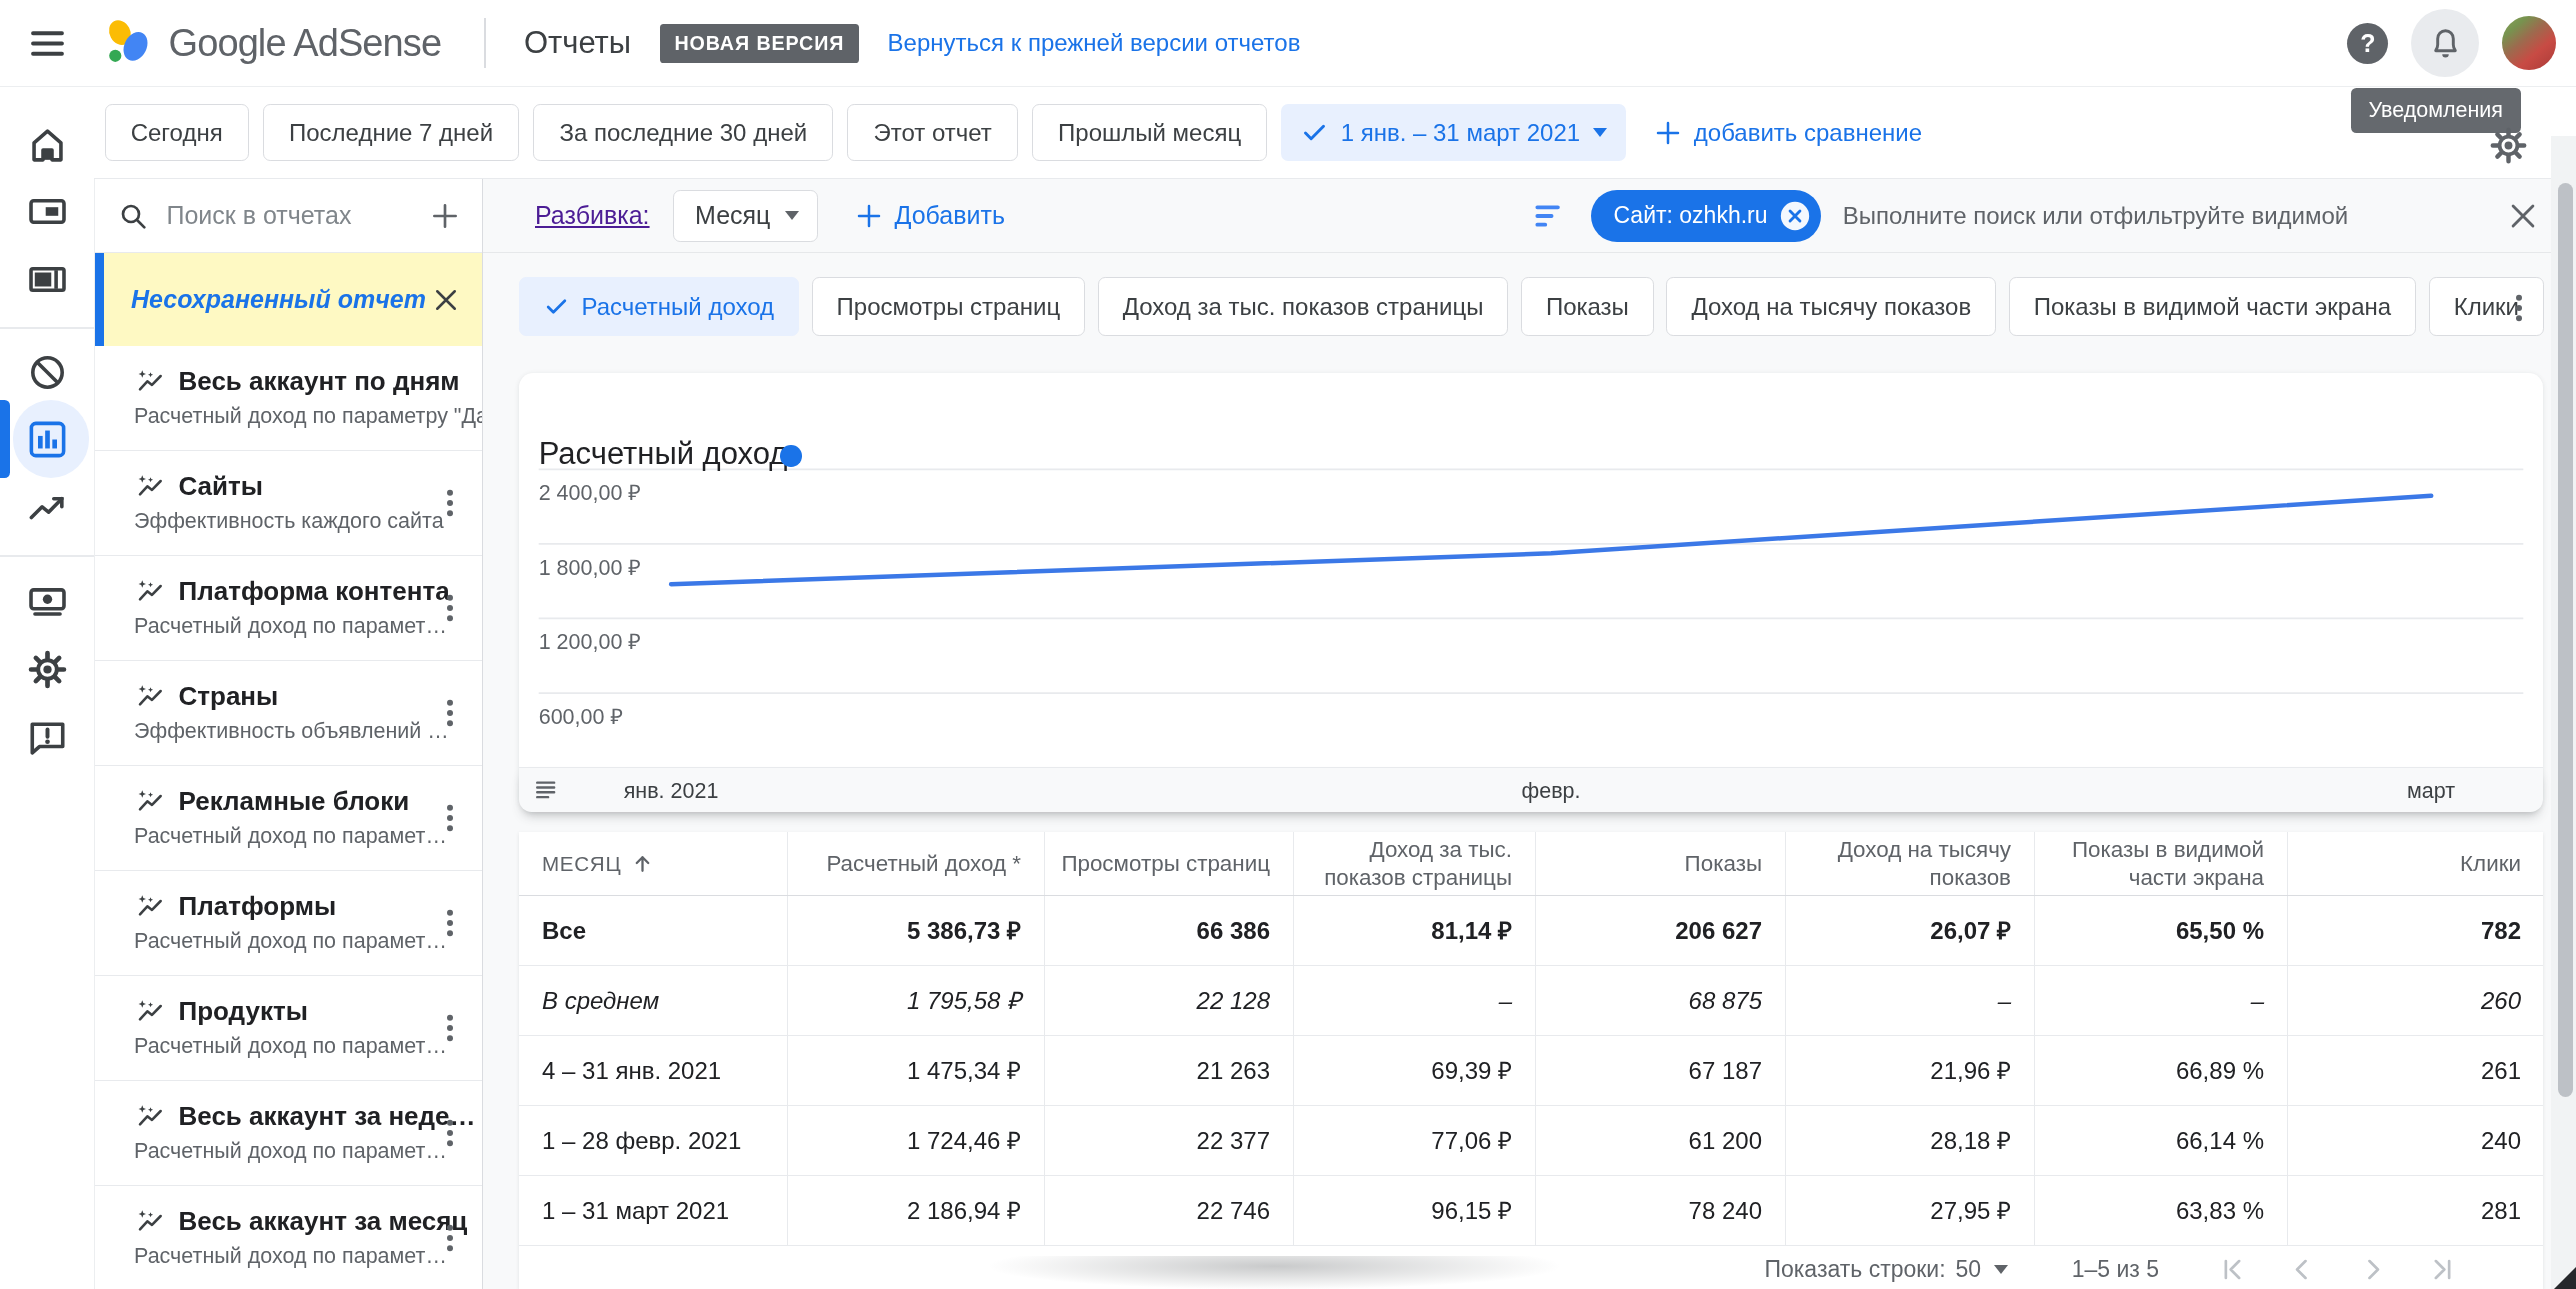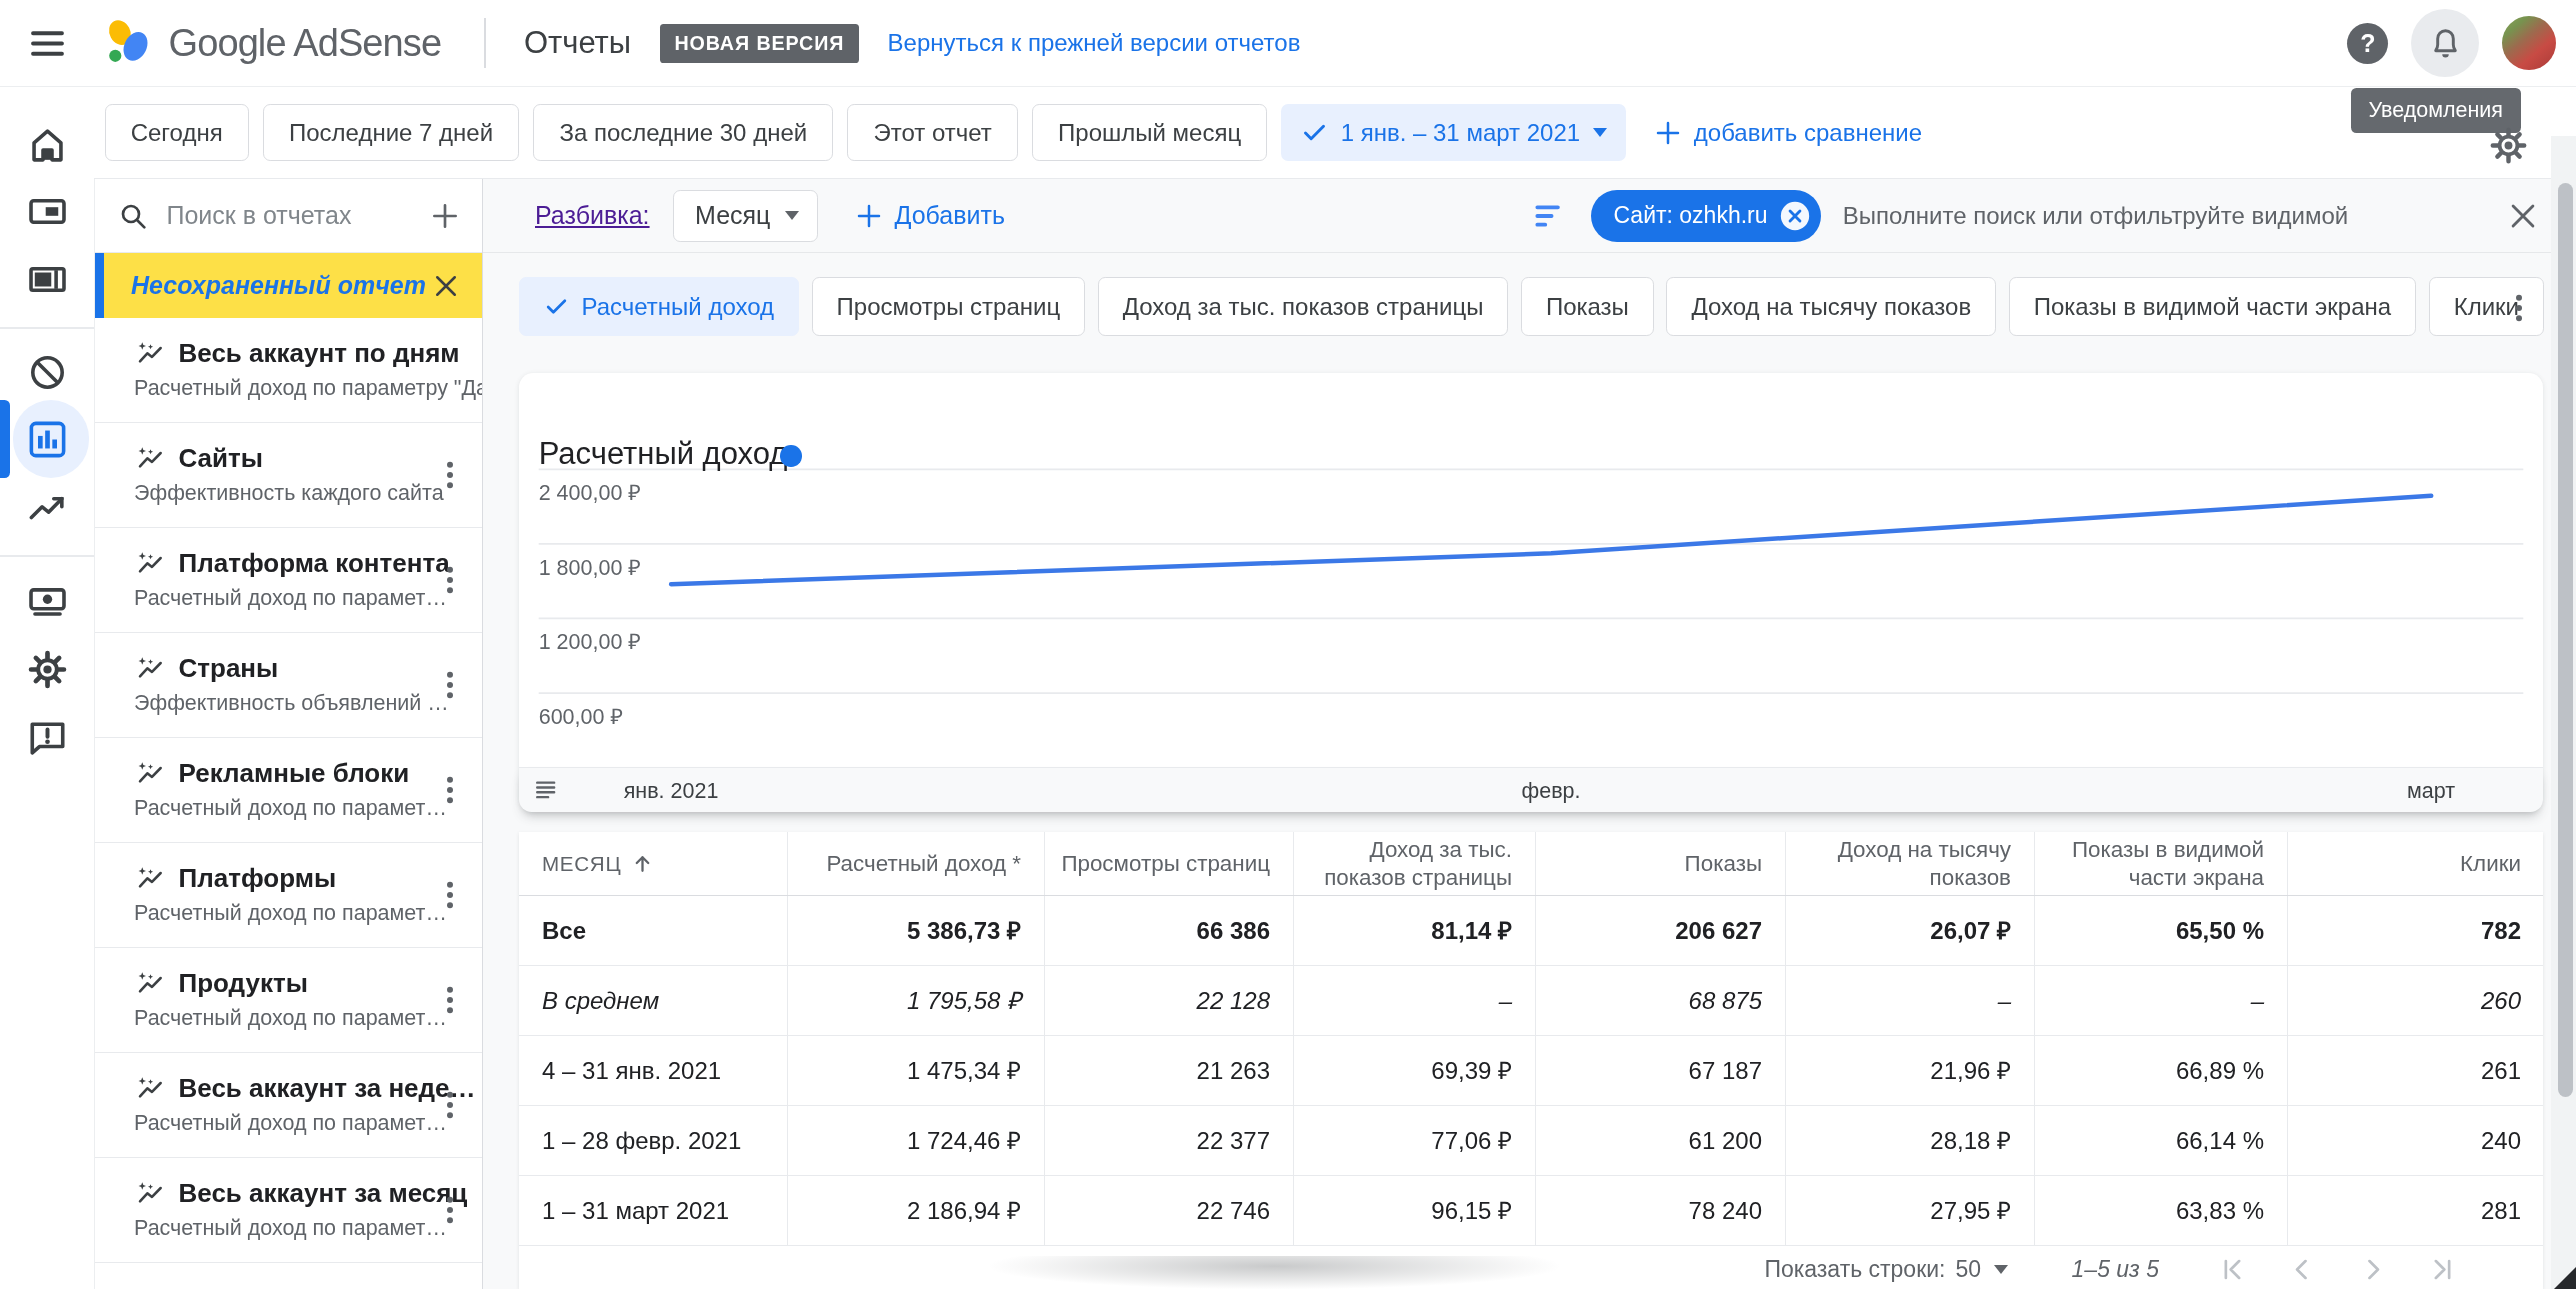--- a/index.html
+++ b/index.html
@@ -56,21 +56,21 @@
   .rail-divider { position:absolute; left:0; width:94px; height:1.8px; background:#e8eaed; }
 
   
   .panel { position:absolute; left:94px; top:179px; width:389px; bottom:0; background:#fff;
            border-left:1.8px solid #eceef0; border-right:1.8px solid #dadce0; z-index:4; overflow:hidden; }
   .panel-search { height:74px; border-bottom:1.8px solid #e8eaed; display:flex; align-items:center;
                   padding:0 21.5px; gap:18px; color:#3c4043; }
   .panel-search .search-ic { width:32px; height:32px; }
   .search-placeholder { font-size:25px; color:#80868b; flex:1; }
   .panel-search .plus { width:32px; height:32px; color:#5f6368; }
-  .unsaved { height:65px; background:#fde047; border-left:9.8px solid #1a73e8; display:flex;
+  .unsaved { height:93px; background:#fef9c3; border-left:9.8px solid #1a73e8; display:flex;
              align-items:center; padding:0 21.5px 0 27px; }
   .unsaved-label { font-style:italic; font-weight:600; font-size:25px; color:#1a73e8; flex:1; }
   .unsaved .close { width:30px; height:30px; color:#3c4043; }
   .report-item { height:105px; border-bottom:1.8px solid #e8eaed; position:relative; padding:19.7px 0 0 39px; }
   .ri-title-row { display:flex; align-items:center; gap:12.5px; }
   .ri-title-row svg { width:32px; height:32px; color:#3c4043; flex:none; }
   .ri-title { font-size:26px; font-weight:600; color:#202124; white-space:nowrap; }
   .ri-sub { margin-top:6.3px; font-size:21.5px; color:#5f6368; white-space:nowrap; }
   .ri-kebab { position:absolute; right:14.3px; top:34px; width:36px; height:36px; color:#5f6368; }
 
@@ -124,21 +124,21 @@
   .t-cell.first { justify-content:flex-start; padding-left:23px; border-left:none; text-align:left; }
   .t-head .t-cell { font-size:22.4px; color:#5f6368; }
   .t-head .t-cell.first { font-size:20.6px; letter-spacing:0.7px; text-transform:uppercase; gap:9px; }
   .sort-arrow { width:25px; height:25px; color:#5f6368; }
   .row-bold .t-cell { font-weight:bold; }
   .row-italic .t-cell { font-style:italic; }
   .t-foot { height:47px; display:flex; align-items:center; justify-content:flex-end; padding-right:86px;
             font-size:23px; color:#5f6368; }
   .t-foot .rows-value { margin-left:10px; }
   .t-foot .caret { margin-left:12.5px; color:#5f6368; border-top-width:9px; border-left-width:7.2px; border-right-width:7.2px; }
-  .t-foot .range { margin-left:64px;font-style:italic; }
+  .t-foot .range { margin-left:64px; }
   .page-nav { display:flex; gap:41px; margin-left:59px; color:#bdc1c6; }
   .page-nav svg { width:29px; height:29px; }
 
   .bottom-shadow { position:absolute; left:912px; top:1256px; width:725px; height:34px; z-index:6; pointer-events:none;
                    background:radial-gradient(ellipse 55% 95% at 50% 30%, rgba(60,64,67,.28), rgba(60,64,67,0) 72%); }
 
   
   .scroll-track { position:absolute; right:0; top:136px; width:25px; bottom:0; background:#f1f3f4; z-index:25; }
   .scroll-thumb { position:absolute; right:2.7px; top:47px; width:15px; height:914px; background:#bdc1c6; border-radius:8px; }
   .corner-wedge { position:absolute; right:0; bottom:0; width:0; height:0; border-left:23px solid transparent;

